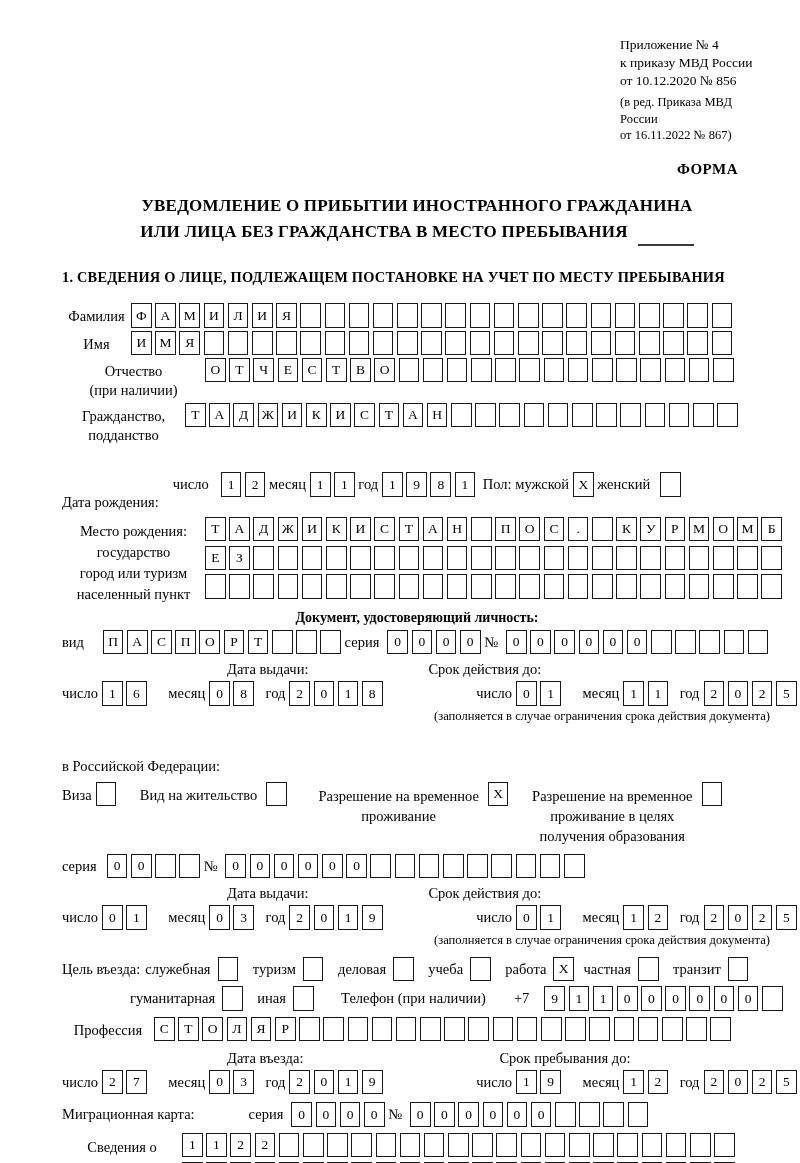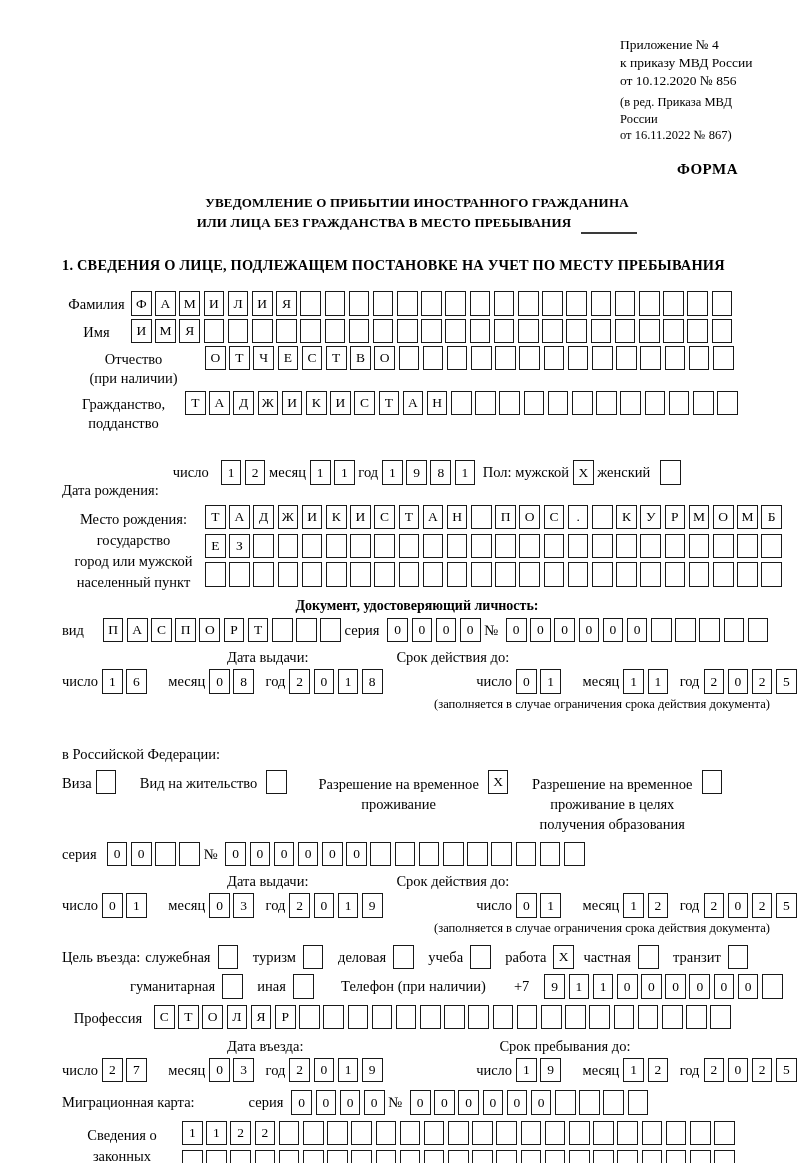--- a/index.html
+++ b/index.html
@@ -7,21 +7,21 @@
     position:relative;width:800px;height:1163px;box-sizing:border-box;
     padding:36px 28px 10px 62px;
     background:#fff;color:#000;
     font-family:"Liberation Serif","DejaVu Serif",serif;
     font-size:14.5px;line-height:1.3;
     overflow:hidden;
   }
   .appendix{margin-left:558px;font-size:13.5px;line-height:1.32;}
   .appendix .rev{font-size:12.5px;margin-top:5px;}
   .forma{font-weight:bold;font-size:15px;text-align:right;padding-right:34px;margin-top:16px;letter-spacing:.5px;}
-  .title{font-weight:bold;font-size:13px;text-align:center;line-height:1.5;margin-top:14px;letter-spacing:.2px;}
+  .title{font-weight:bold;font-size:17px;text-align:center;line-height:1.5;margin-top:14px;letter-spacing:.2px;}
   .title-underline{display:inline-block;width:56px;border-bottom:2.2px solid #3a3a3a;margin-left:10px;}
   .sec-heading{font-weight:bold;font-size:14.4px;margin-top:22px;letter-spacing:.2px;}
 
   .cells{display:flex;}
   .cell{
     box-sizing:content-box;flex:0 0 auto;
     width:18.6px;height:22.4px;border:1.7px solid #191919;margin-right:3.6px;
     display:inline-flex;align-items:center;justify-content:center;
     font-size:13.5px;line-height:1;background:#fff;
   }
@@ -29,21 +29,21 @@
   .f-row .lbl{flex:0 0 auto;padding-top:4px;text-align:center;}
   .lbl-lines span{display:block;line-height:19px;}
   .w69{width:69px;} .w143{width:143px;} .w123{width:123px;} .w45{width:45px;} .w92{width:92px;} .w120{width:120px;}
   .inline-row{display:flex;align-items:center;margin-top:3px;}
   .inline-row .word{margin:0 4px 0 0;}
   .ml6{margin-left:6px;} .ml10{margin-left:10px;} .ml14{margin-left:14px;} .ml20{margin-left:20px;} .ml28{margin-left:28px;}
   .stack > .cells{margin-bottom:4.4px;}
   .doc-heading{font-weight:bold;text-align:center;font-size:14px;margin-top:4px;}
   .date-labels{display:flex;margin-top:6px;}
   .date-labels .l1{margin-left:165px;}
-  .date-labels .l2{margin-left:88px;}
+  .date-labels .l2{margin-left:120px;}
   .date-row{display:flex;align-items:center;margin-top:2px;}
   .dgroup{display:flex;align-items:center;}
   .dgroup .word{margin-right:4px;}
   .dgroup .word + .cells{margin-right:8px;}
   .gap-right{margin-left:82px;}
   .note{font-size:12.6px;text-align:right;margin-top:2px;padding-right:2px;}
   .para{margin-top:9px;line-height:22px;}
   .chk-row{display:flex;align-items:flex-start;margin-top:5px;}
   .chk-row .opt{display:flex;align-items:flex-start;}
   .chk-row .opt .txt{padding-top:4px;text-align:right;}
@@ -230,21 +230,21 @@
     <span class="word ml6">женский</span>
     <div class="cells ml6">
         <span class="cell"></span>
       </div>
   </div>
 
   <div class="f-row" style="margin-top:5px;">
     <div class="lbl w143 lbl-lines" style="line-height:21px;">
       <span style="line-height:21px;">Место рождения:</span>
       <span style="line-height:21px;">государство</span>
-      <span style="line-height:21px;">город или мужской</span>
+      <span style="line-height:21px;">город или туризм</span>
       <span style="line-height:21px;">населенный пункт</span>
     </div>
     <div class="stack">
       <div class="cells">
           <span class="cell">Т</span>
           <span class="cell">А</span>
           <span class="cell">Д</span>
           <span class="cell">Ж</span>
           <span class="cell">И</span>
           <span class="cell">К</span>

